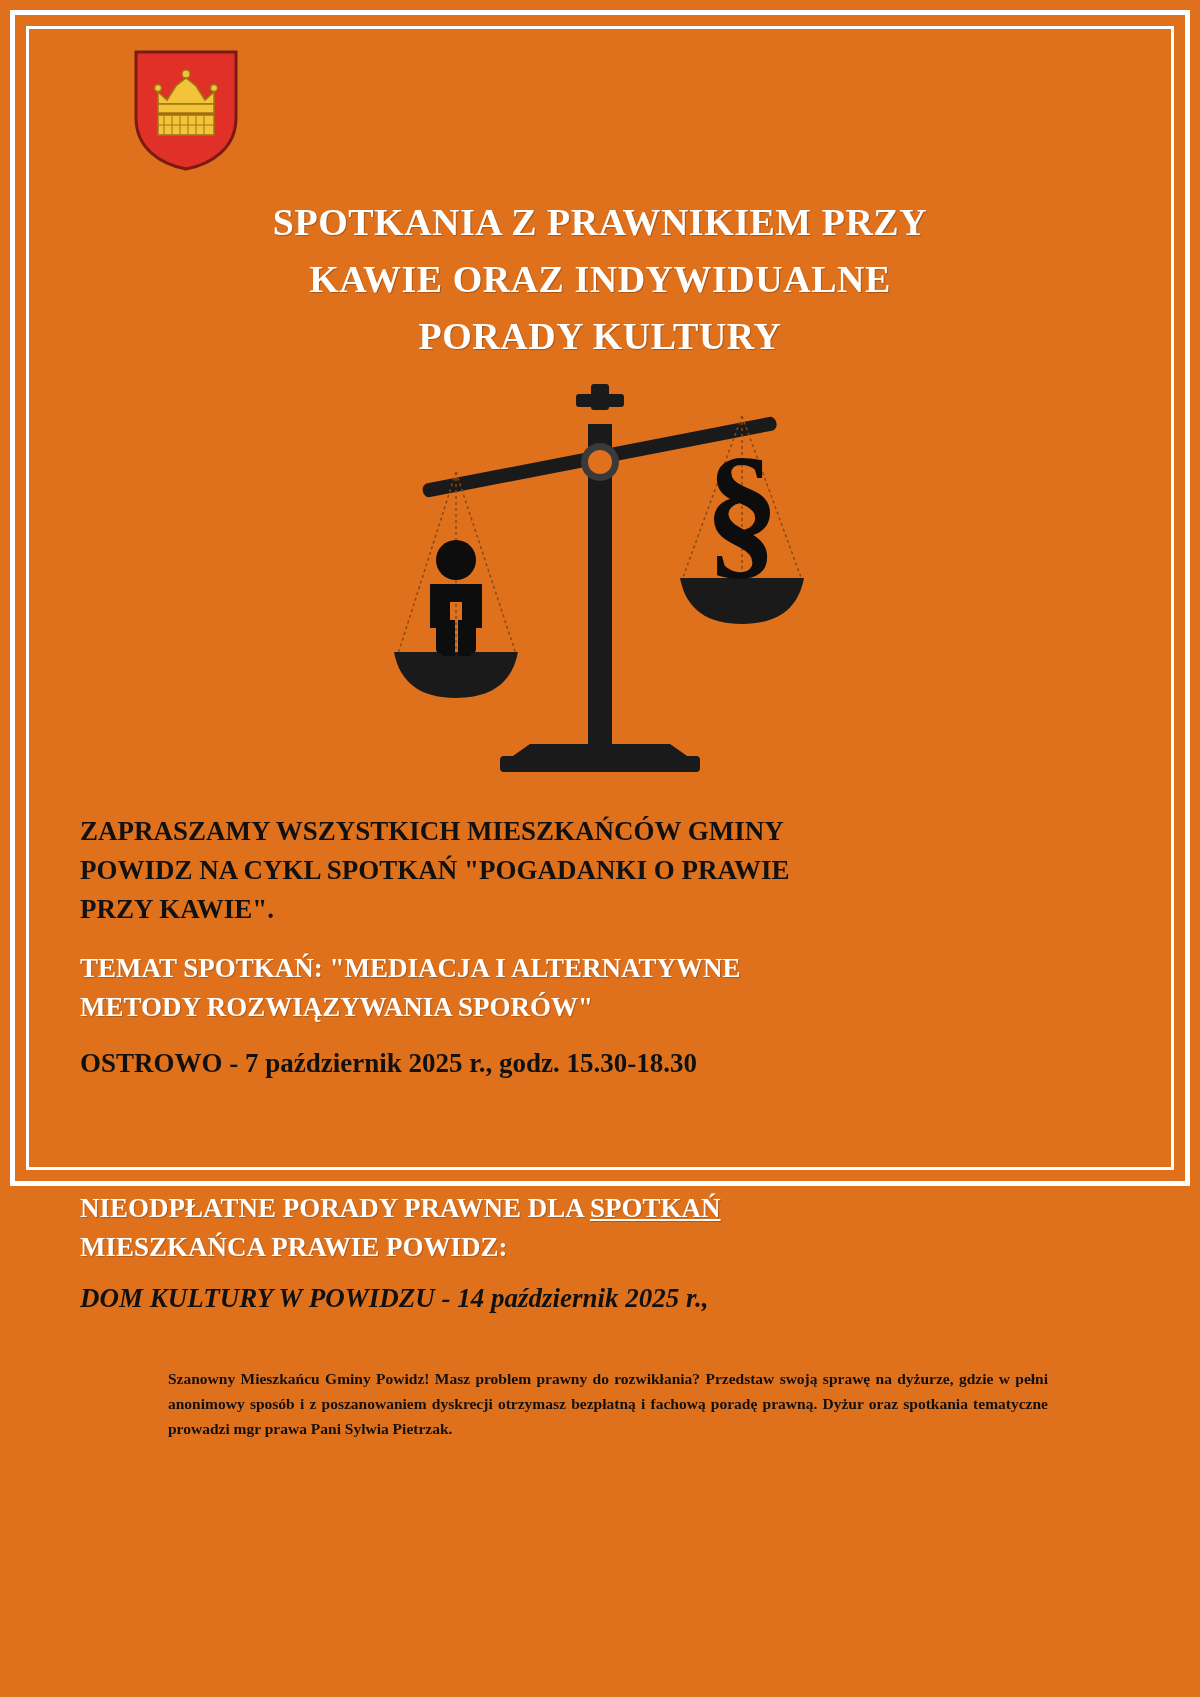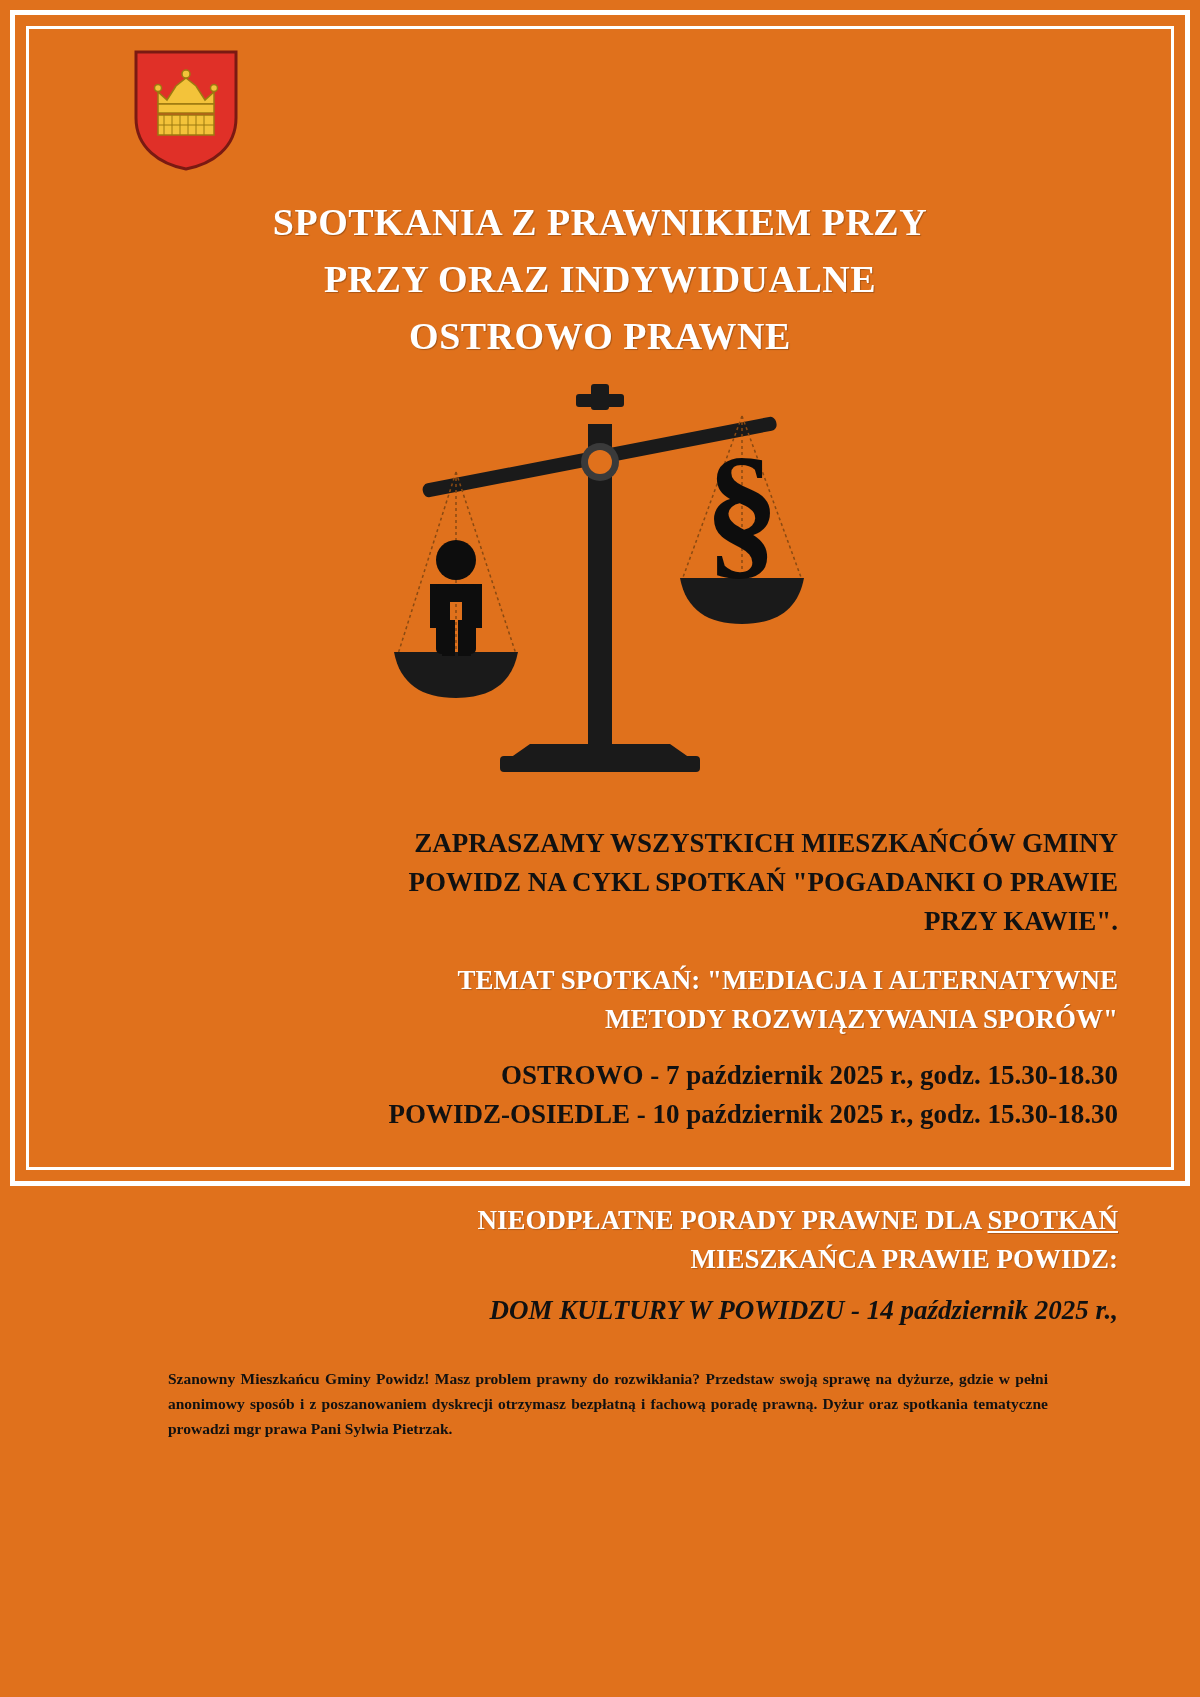--- a/index.html
+++ b/index.html
@@ -78,23 +78,22 @@
     left: 0;
     right: 0;
     top: 350px;
     text-align: center;
   }
 
   
   .body-block {
     position: absolute;
     left: 40px;
-    right: 42px;
-    text-align: right;
-    margin-top: 12px;
+    right: 53px;
+    text-align: left;
   }
   .para-white {
     color: #ffffff;
     font-weight: bold;
     font-size: 27px;
     line-height: 1.45;
     text-shadow: 1px 1px 1px rgba(0,0,0,0.22);
   }
   .para-dark {
     color: #111111;
@@ -148,22 +147,22 @@
           <line x1="26" y1="77" x2="82" y2="77"></line>
         </g>
         <circle cx="54" cy="26" r="4" fill="#f3c33a" stroke="#9c7a10" stroke-width="1.5"></circle>
         <circle cx="26" cy="40" r="3.5" fill="#f3c33a" stroke="#9c7a10" stroke-width="1.5"></circle>
         <circle cx="82" cy="40" r="3.5" fill="#f3c33a" stroke="#9c7a10" stroke-width="1.5"></circle>
       </svg>
     </div>
 
     <div class="title">
       <div>SPOTKANIA Z PRAWNIKIEM PRZY</div>
-      <div>PRZY ORAZ INDYWIDUALNE</div>
-      <div>OSTROWO PRAWNE</div>
+      <div>KAWIE ORAZ INDYWIDUALNE</div>
+      <div>PORADY KULTURY</div>
     </div>
 
     <div class="scales">
       <svg width="420" height="400" viewBox="0 0 420 400" xmlns="http://www.w3.org/2000/svg">
         <g fill="#1a1a1a">
 
           <rect x="110" y="372" width="200" height="16" rx="4"></rect>
           <path d="M140 360 H280 L300 374 H120 Z"></path>
 
           <rect x="198" y="40" width="24" height="325"></rect>
@@ -211,21 +210,20 @@
       <div>PRZY KAWIE".</div>
     </div>
 
     <div class="body-block p2 para-white">
       <div>TEMAT SPOTKAŃ: "MEDIACJA I ALTERNATYWNE</div>
       <div>METODY ROZWIĄZYWANIA SPORÓW"</div>
     </div>
 
     <div class="body-block p3">
       <div class="para-dark">OSTROWO - 7 październik 2025 r., godz. 15.30-18.30</div>
-      <div class="para-dark">POWIDZ-OSIEDLE - 10 październik 2025 r., godz. 15.30-18.30</div>
     </div>
 
     <div class="body-block p4 para-white">
       <div>
         <span>NIEODPŁATNE PORADY PRAWNE DLA </span><span class="u">SPOTKAŃ</span>
       </div>
       <div>MIESZKAŃCA PRAWIE POWIDZ:</div>
     </div>
 
     <div class="body-block p5 para-dark">

